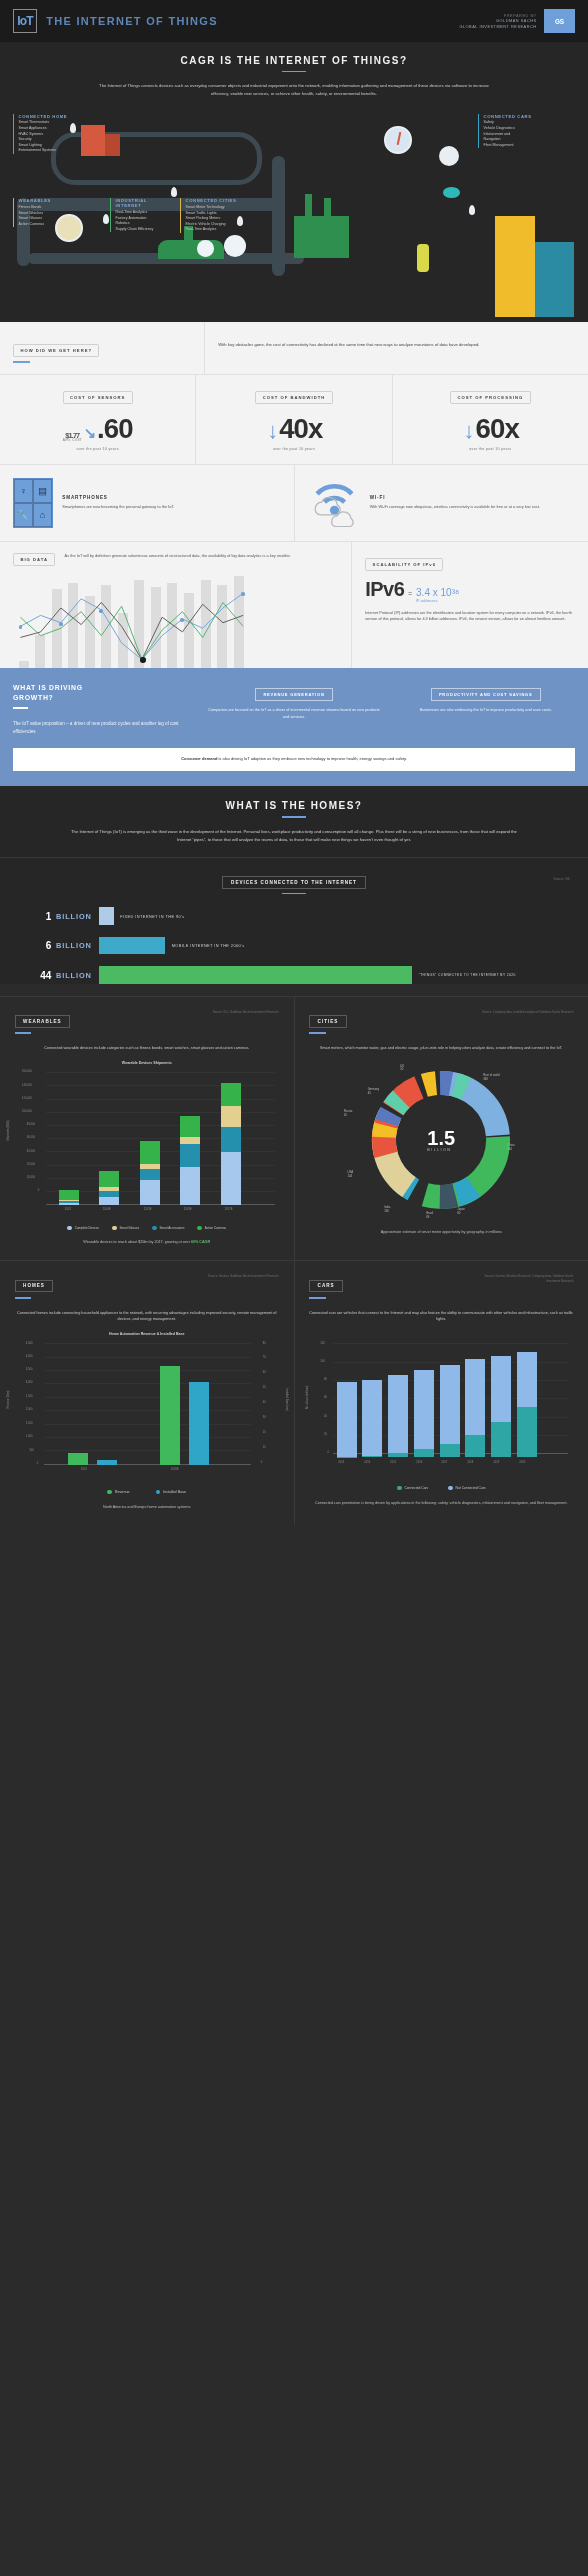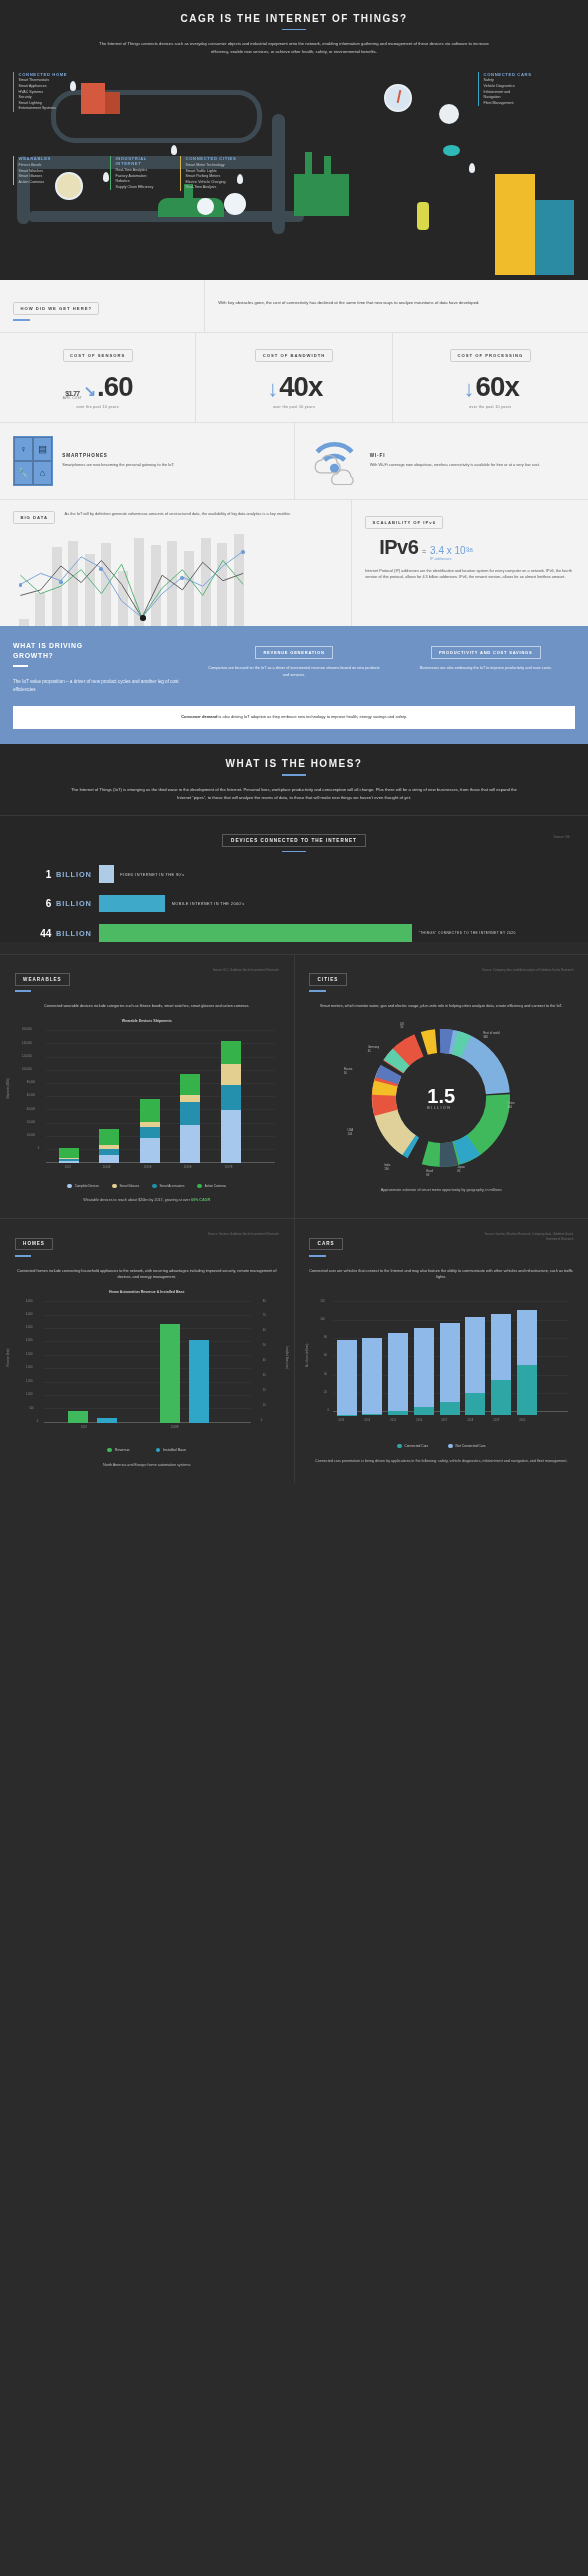--- a/index.html
+++ b/index.html
@@ -57,21 +57,21 @@
   .tech-cell { flex:1; display:flex; align-items:center; gap:9.2px; padding:13px; }
   .phone-ico { width:40px;height:50px;background:#6f9fd8;position:relative;border:0.9px solid #5e8ec7; }
   .phone-ico div { position:absolute; width:50%; height:50%; border:0.5px solid rgba(30,50,80,.35); display:flex;align-items:center;justify-content:center; font-size:9.2px; color:#1b3354; }
   .tech-h { font-size:4.6px; font-weight:bold; letter-spacing:0.9px; color:#333; margin-bottom:3.7px; }
   .tech-p { font-size:3.9px; line-height:1.7; color:#555; }
 
   .bigdata-row { display:flex; }
   .bd-left { flex:1.55; padding:11px 13px 0; position:relative; }
   .bd-right { flex:1; padding:11px 13px; border-left:0.9px solid #e0e0e0; }
   .ipv6-line { display:flex; align-items:baseline; gap:3.7px; margin-top:7.4px; }
-  .ipv6-word { font-size:20px; font-weight:bold; color:#333; letter-spacing:-0.5px;margin-left:14px; }
+  .ipv6-word { font-size:20px; font-weight:bold; color:#333; letter-spacing:-0.5px; }
   .ipv6-val { font-size:10px; font-weight:normal; color:#6f9fd8; }
   .ipv6-sub { font-size:3.7px; color:#6f9fd8; }
   .bd-p { font-size:3.8px; line-height:1.75; color:#555; margin-top:6.4px; }
   .bd-chart { height:97px; position:relative; margin-top:5.5px; }
   .bd-bar { position:absolute; bottom:0; background:#dcdcdc; width:10px; }
   .bd-dot { position:absolute; width:3.7px;height:3.7px;border-radius:50%; }
 
   
   .blue { background:#6f93c4; color:#fff; position:relative; padding-bottom:14.7px; }
   .blue .notch { border-top-color:#6f93c4; }
@@ -121,20 +121,34 @@
   .donut-center { position:absolute; left:50%; top:50%; transform:translate(-50%,-50%); text-align:left; }
   .donut-num { font-size:20px; font-weight:bold; color:#fff; line-height:1; }
   .donut-unit { font-size:3.7px; color:#bbb; letter-spacing:1.4px; }
   .d-lbl { position:absolute; font-size:2.8px; color:#b9b9b9; line-height:1.4; }
 </style>
 </head>
 <body>
 
 <div class="page">
 
+  <div class="header">
+    <div class="logo-box">
+      <span class="logo-glyph">IoT</span>
+    </div>
+    <div class="hdr-title">THE INTERNET OF THINGS</div>
+    <div class="hdr-right">
+      <div class="hdr-credit">
+        <div class="c1">PREPARED BY</div>
+        <div>GOLDMAN SACHS</div>
+        <div>GLOBAL INVESTMENT RESEARCH</div>
+      </div>
+      <div class="gs-mark">GS</div>
+    </div>
+  </div>
 
   <div class="hero">
     <div class="sec-title">CAGR IS THE INTERNET OF THINGS?</div>
     <div class="sec-rule"></div>
     <div class="hero-intro">The Internet of Things connects devices such as everyday consumer objects and industrial equipment onto the network, enabling information gathering and management of these devices via software to increase efficiency, enable new services, or achieve other health, safety, or environmental benefits.</div>
 
     <div class="illus">
 
       <div class="road" style="left:51px;top:26px;width:211px;height:53px;border-radius:24px;border:5.5px solid #3d4a52;background:transparent;"></div>
       <div class="road" style="left:27.6px;top:92px;width:257px;height:13px;border-radius:6.4px;"></div>

